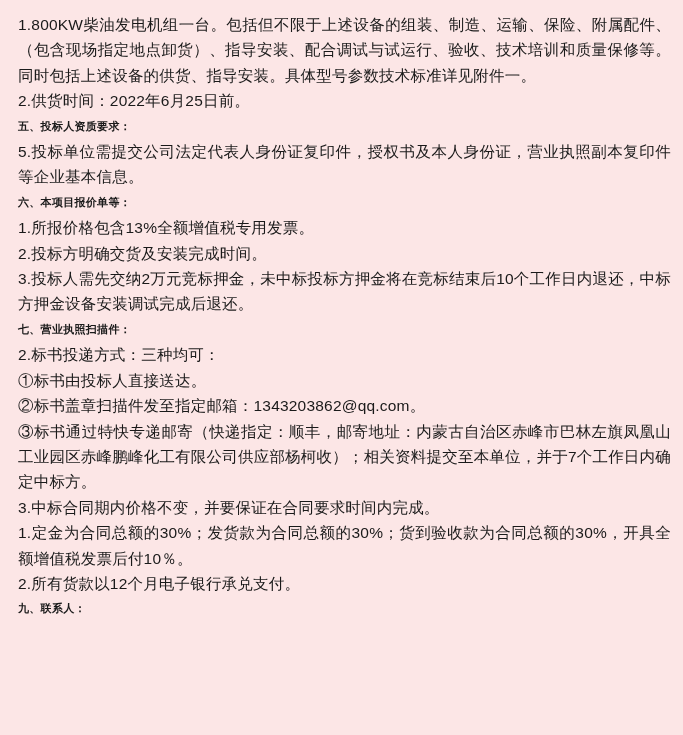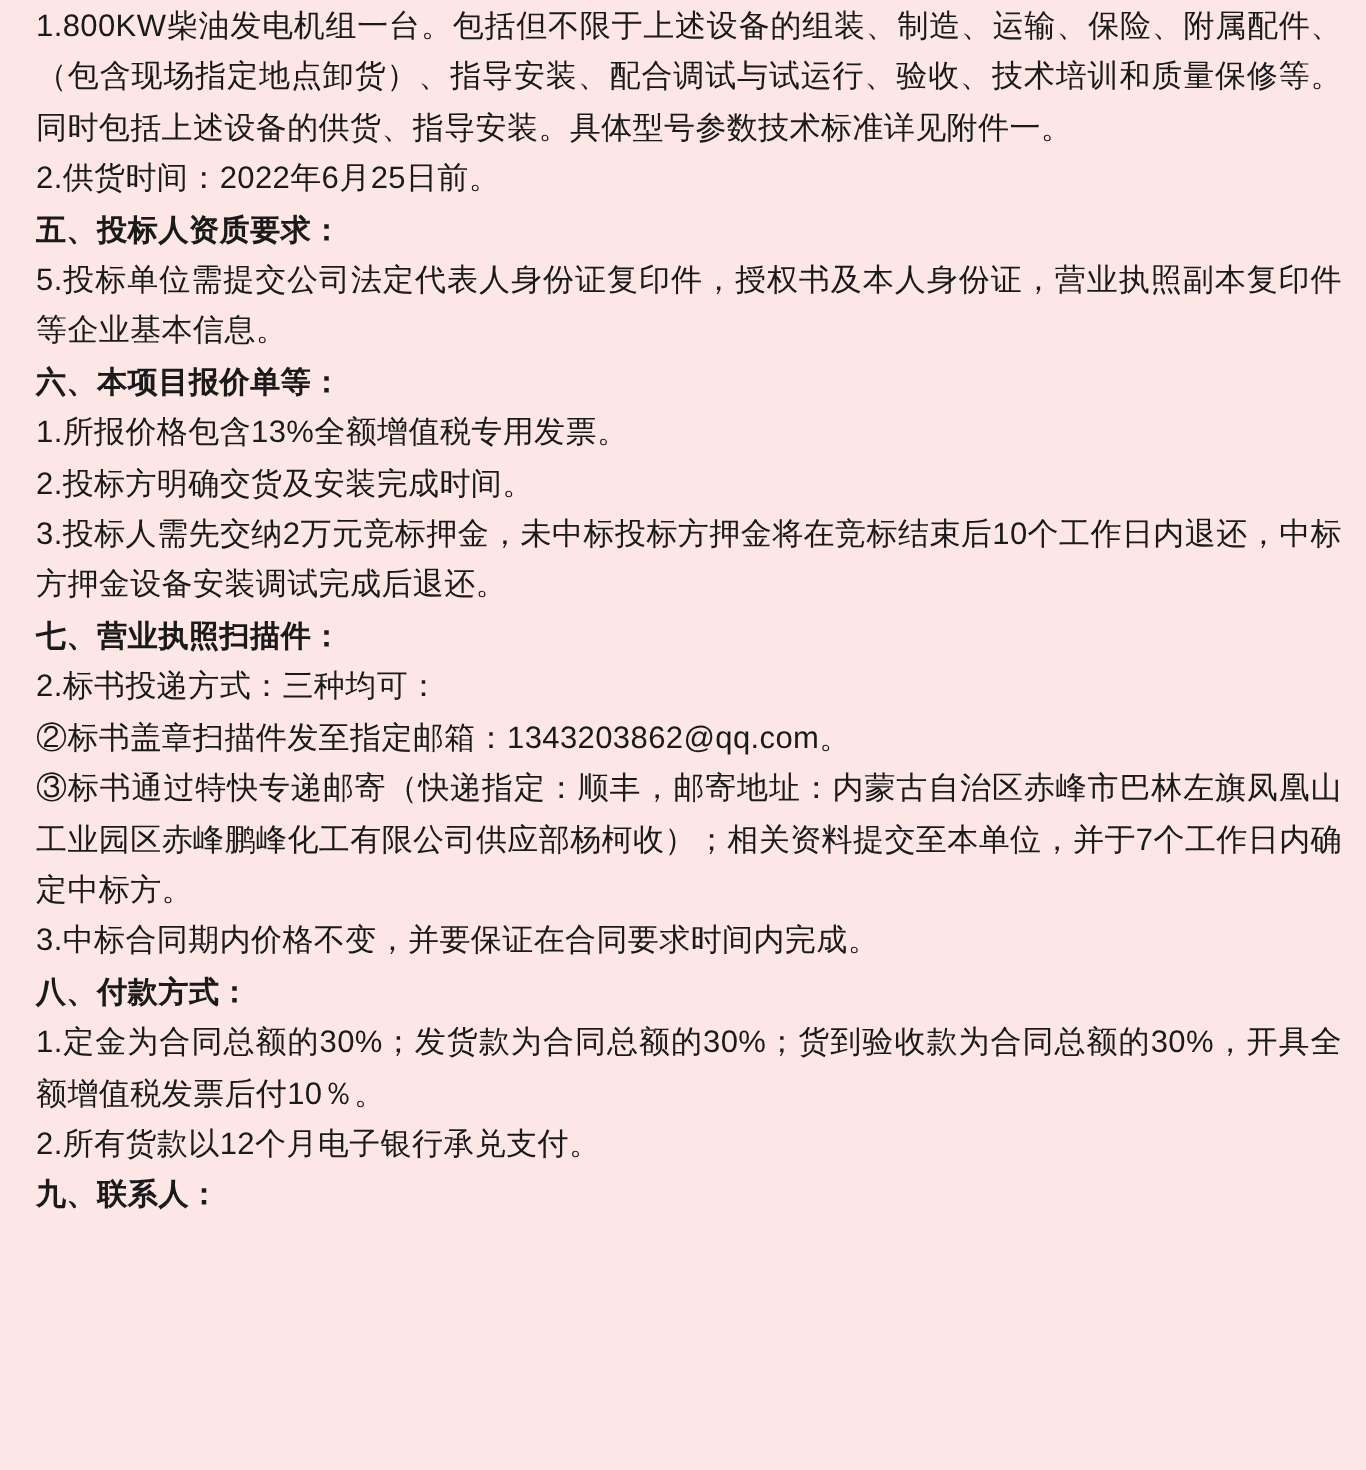--- a/index.html
+++ b/index.html
@@ -11,37 +11,37 @@
     height: 735px;
     background: #fce6e6;
     font-family: "Liberation Sans", sans-serif;
     color: #1a1a1a;
     overflow: hidden;
   }
   .page {
     box-sizing: border-box;
     width: 683px;
     height: 735px;
-    padding: 1px 12px 0 18px;
+    padding: 12px 12px 0 18px;
     background: #fce6e6;
   }
   .line {
     font-size: 15.5px;
     line-height: 25.4px;
     letter-spacing: 0.2px;
     white-space: pre-wrap;
     word-break: break-all;
   }
   .para {
     margin: 0;
     padding: 0;
   }
   .heading {
     font-weight: bold;
-    font-size: 15px;
+    font-size: 11px;
     line-height: 25.4px;
     letter-spacing: 0.3px;
   }
   .block {
     margin-bottom: 0;
   }
   .body-block {
     text-align: justify;
     text-justify: inter-ideograph;
   }
@@ -54,21 +54,21 @@
     <p class="line para body-block block">1.800KW柴油发电机组一台。包括但不限于上述设备的组装、制造、运输、保险、附属配件、（包含现场指定地点卸货）、指导安装、配合调试与试运行、验收、技术培训和质量保修等。同时包括上述设备的供货、指导安装。具体型号参数技术标准详见附件一。</p>
     <p class="line para block">2.供货时间：2022年6月25日前。</p>
     <p class="line para heading block">五、投标人资质要求：</p>
     <p class="line para body-block block">5.投标单位需提交公司法定代表人身份证复印件，授权书及本人身份证，营业执照副本复印件等企业基本信息。</p>
     <p class="line para heading block">六、本项目报价单等：</p>
     <p class="line para block">1.所报价格包含13%全额增值税专用发票。</p>
     <p class="line para block">2.投标方明确交货及安装完成时间。</p>
     <p class="line para body-block block">3.投标人需先交纳2万元竞标押金，未中标投标方押金将在竞标结束后10个工作日内退还，中标方押金设备安装调试完成后退还。</p>
     <p class="line para heading block">七、营业执照扫描件：</p>
     <p class="line para block">2.标书投递方式：三种均可：</p>
+    <p class="line para block">①标书由投标人直接送达。</p>
     <p class="line para block">②标书盖章扫描件发至指定邮箱：1343203862@qq.com。</p>
     <p class="line para body-block block">③标书通过特快专递邮寄（快递指定：顺丰，邮寄地址：内蒙古自治区赤峰市巴林左旗凤凰山工业园区赤峰鹏峰化工有限公司供应部杨柯收）；相关资料提交至本单位，并于7个工作日内确定中标方。</p>
     <p class="line para block">3.中标合同期内价格不变，并要保证在合同要求时间内完成。</p>
-    <p class="line para heading block">八、付款方式：</p>
     <p class="line para body-block block">1.定金为合同总额的30%；发货款为合同总额的30%；货到验收款为合同总额的30%，开具全额增值税发票后付10％。</p>
     <p class="line para block">2.所有货款以12个月电子银行承兑支付。</p>
     <p class="line para heading block">九、联系人：</p>
   </div>
 </div>
 
 </body></html>

